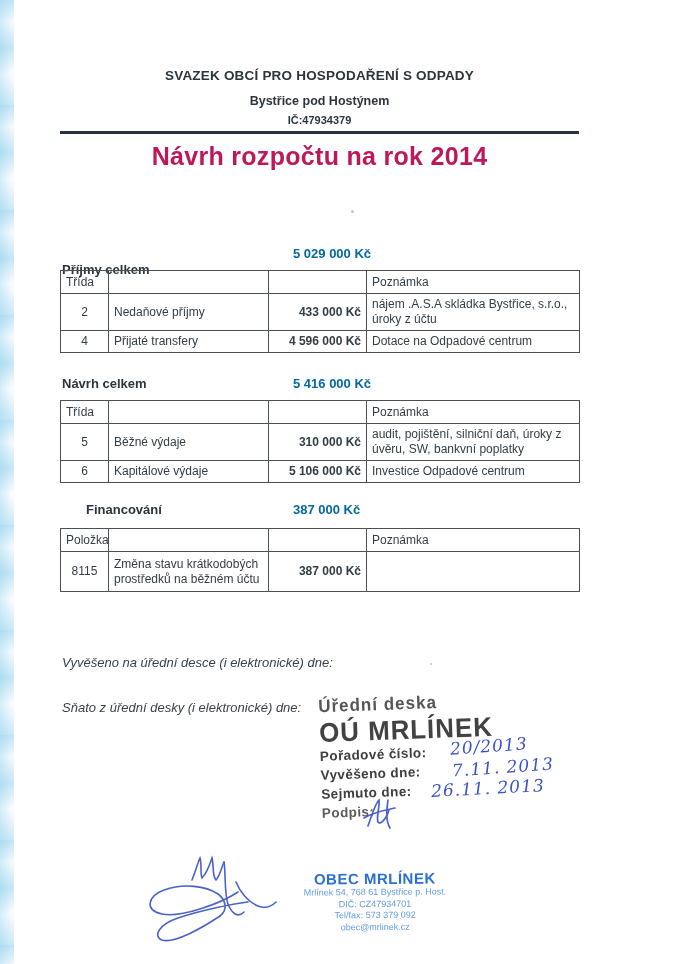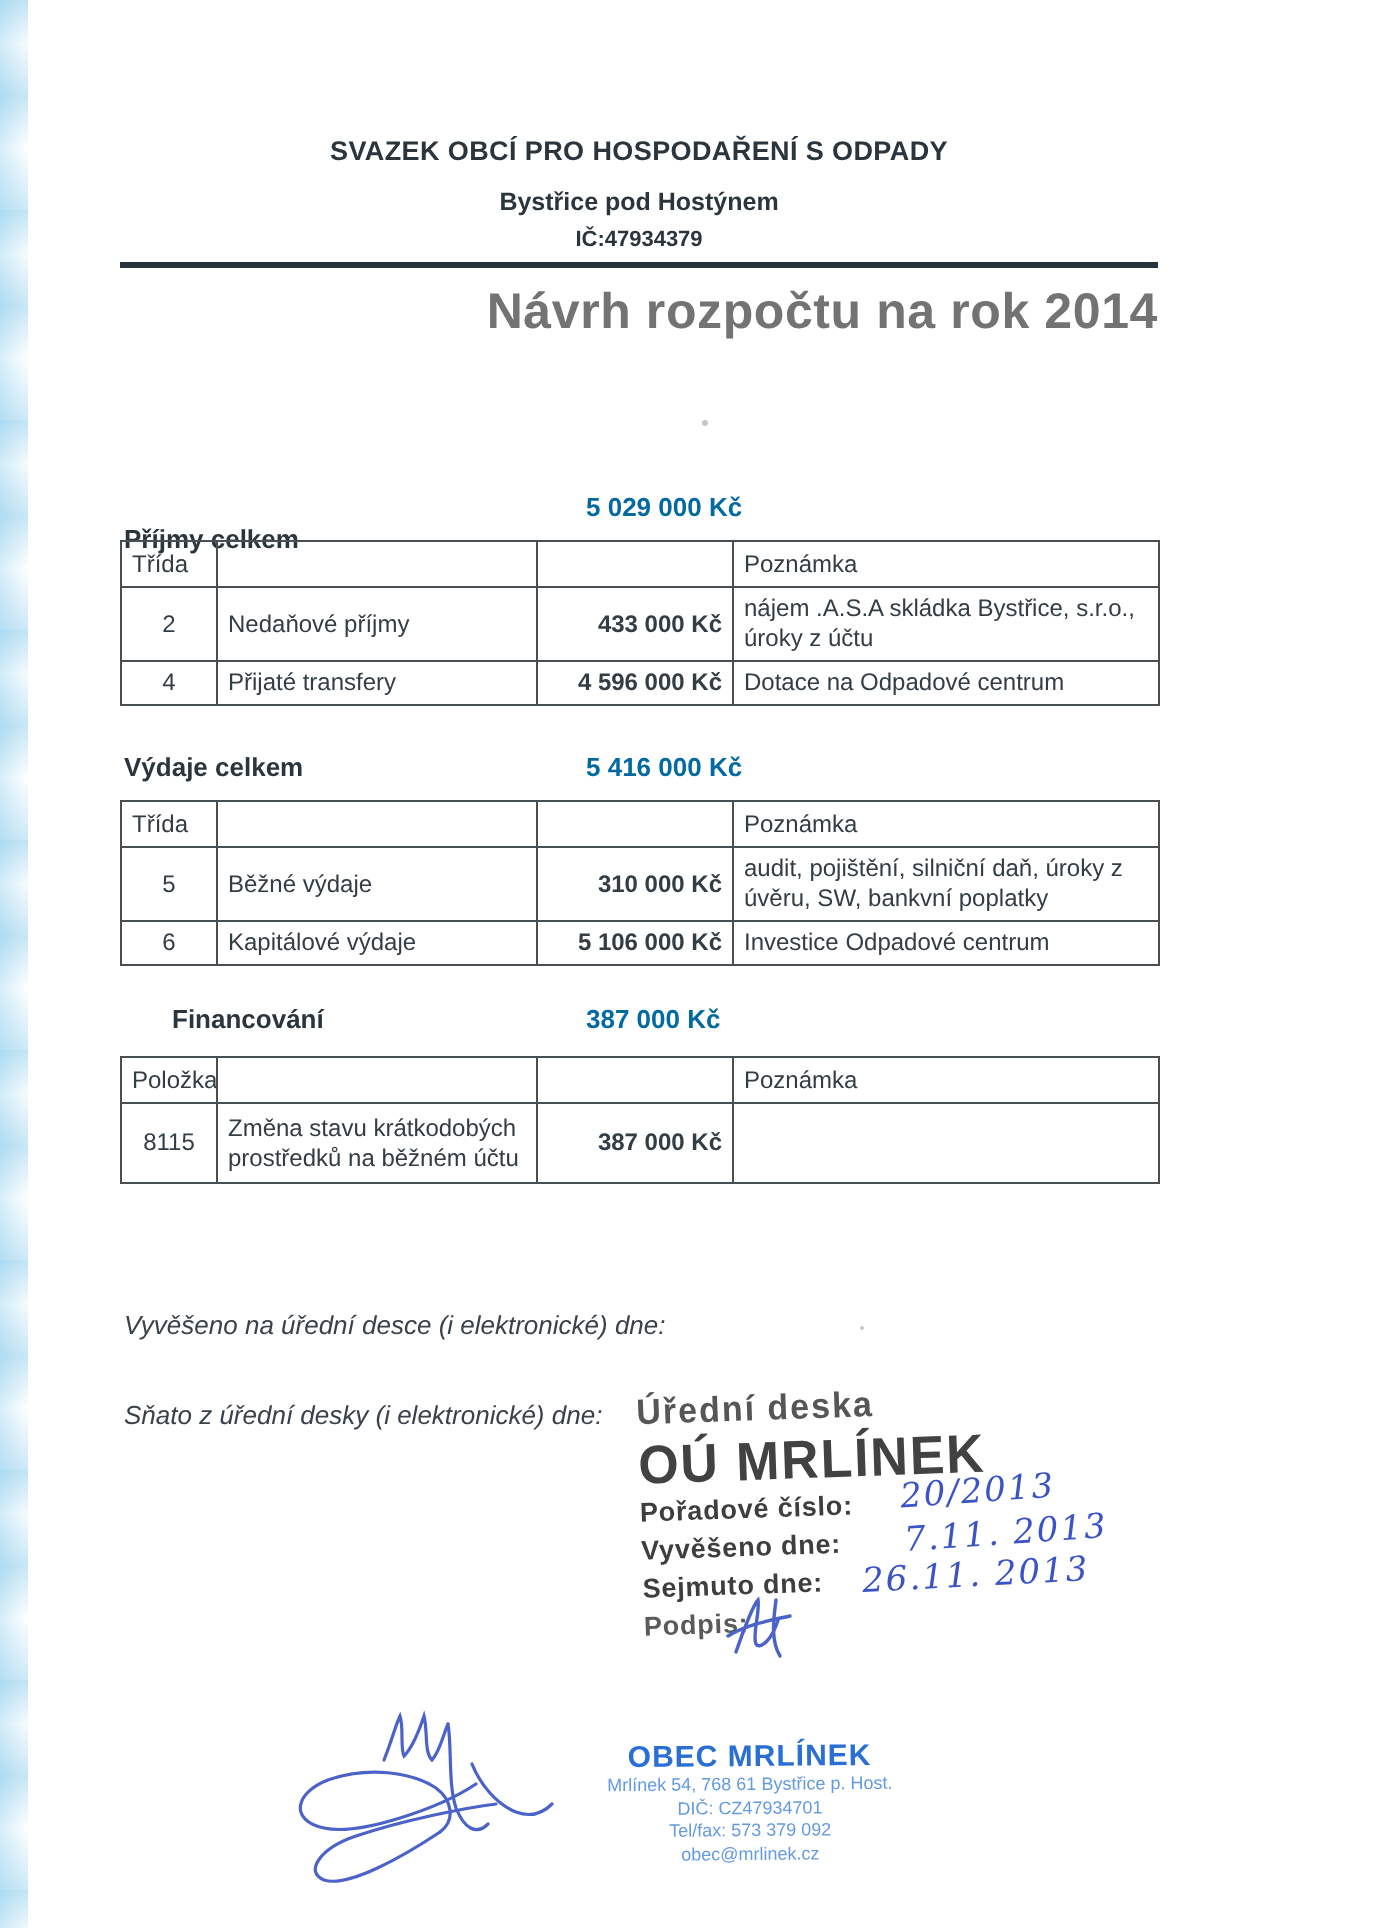--- a/index.html
+++ b/index.html
@@ -17,22 +17,22 @@
         rgba(140,205,238,.45) 105px),
       linear-gradient(90deg, rgba(150,210,240,.40), rgba(255,255,255,0) 85%);
   }
   .speck{position:absolute;border-radius:50%;background:#9aa2a8;opacity:.6;}
 
   .hdr{position:absolute;left:60px;width:519px;text-align:center;font-weight:bold;color:#2b353d;}
   .hdr-org{top:68px;font-size:13.5px;letter-spacing:.2px;}
   .hdr-place{top:94px;font-size:12.5px;}
   .hdr-ic{top:114px;font-size:11px;}
   .rule{position:absolute;left:60px;top:131px;width:519px;height:3px;background:#27343c;}
-  .doc-title{position:absolute;left:60px;top:142px;width:519px;text-align:right;
-    font-size:25px;font-weight:bold;color:#737373;letter-spacing:.3px;}
+  .doc-title{position:absolute;left:60px;top:142px;width:519px;text-align:center;
+    font-size:25px;font-weight:bold;color:#be185d;letter-spacing:.3px;}
 
   .sec-label{position:absolute;left:62px;font-size:13px;font-weight:bold;color:#2b353d;}
   .sec-amount{position:absolute;left:293px;font-size:13px;font-weight:bold;color:#0369a1;}
 
   table.doc{
     position:absolute;left:60px;width:519px;border-collapse:collapse;table-layout:fixed;
     font-size:12px;color:#333d45;
   }
   table.doc td{border:1px solid #4a4f53;padding:3px 5px;line-height:1.25;vertical-align:middle;
     overflow:hidden;}
@@ -104,21 +104,21 @@
     </tr>
     <tr style="height:17px;">
       <td class="c-code">4</td>
       <td>Přijaté transfery</td>
       <td class="c-amt">4 596 000 Kč</td>
       <td>Dotace na Odpadové centrum</td>
     </tr>
   </tbody>
     </table>
 
-  <div class="sec-label" style="top:376px;">Výdaje celkem</div>
+  <div class="sec-label" style="top:376px;">Návrh celkem</div>
   <div class="sec-amount" style="top:376px;">5 416 000 Kč</div>
   <table class="doc t2">
     <colgroup>
         <col style="width:48px">
         <col style="width:160px">
         <col style="width:98px">
         <col style="width:213px">
       </colgroup>
     <tbody>
         <tr class="hrow">

